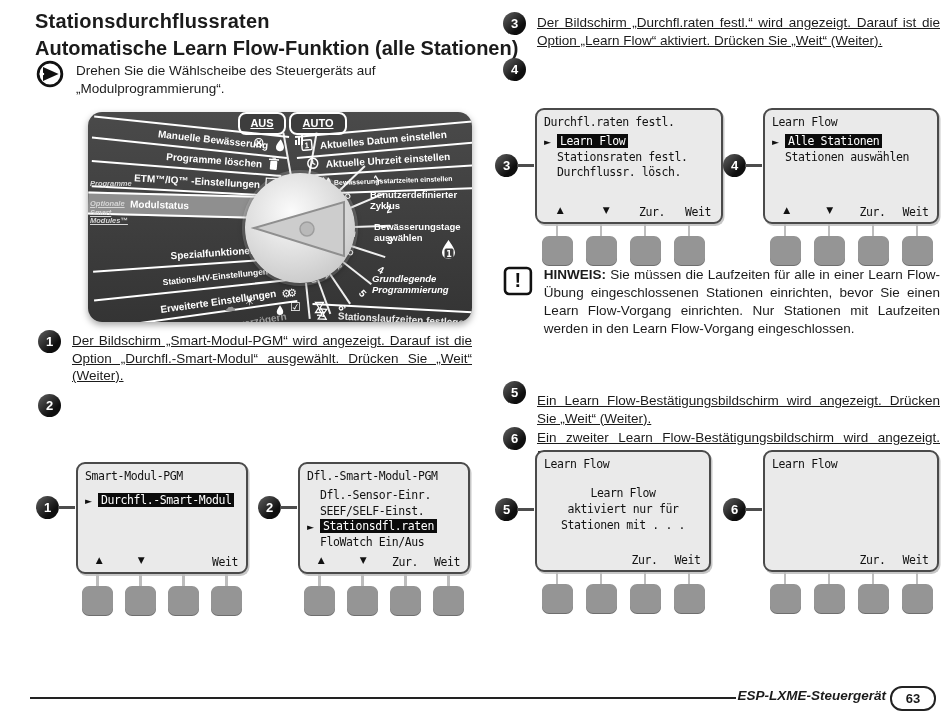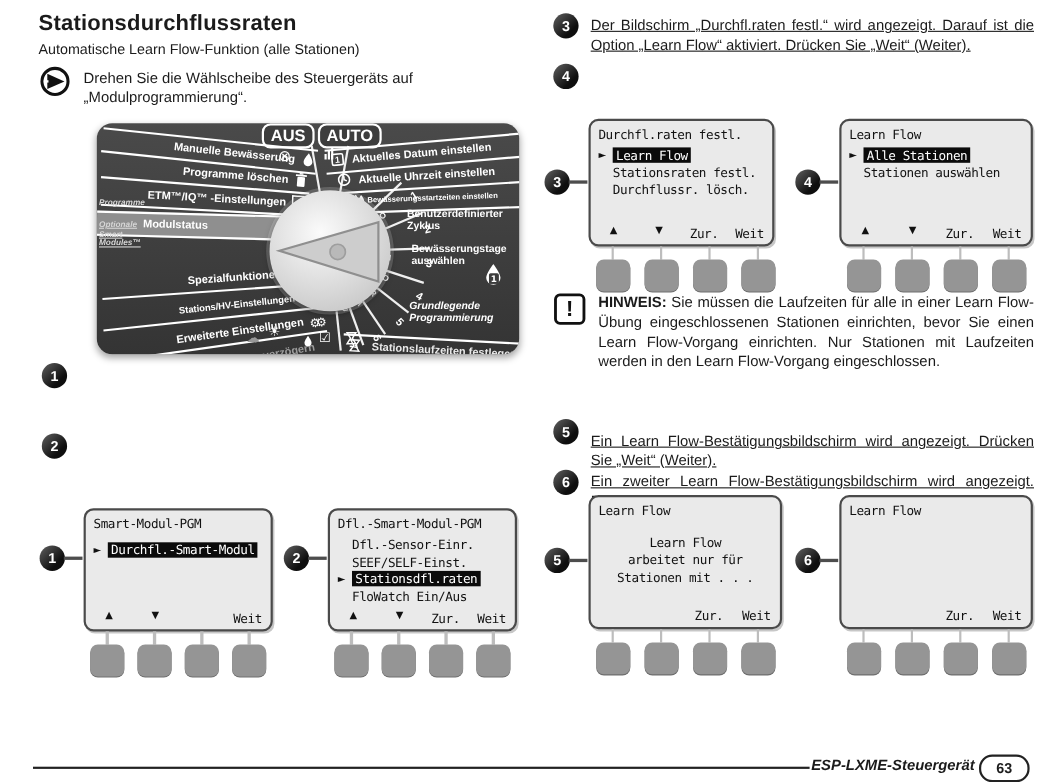--- a/index.html
+++ b/index.html
@@ -1,37 +1,37 @@
 <!DOCTYPE html>
 <html lang="de"><head>
 <meta charset="utf-8">
 <style>
   html,body{margin:0;padding:0;}
   body{width:950px;height:712px;position:relative;background:#ffffff;overflow:hidden;
        font-family:"Liberation Sans","DejaVu Sans",sans-serif;color:#1b1b1b;}
   .abs{position:absolute;}
   
   #title{left:35px;top:10px;font-size:20px;font-weight:bold;letter-spacing:.2px;}
-  #subtitle{left:35px;top:37px;font-size:13px;font-weight:normal;}
+  #subtitle{left:35px;top:37px;font-size:20px;font-weight:bold;}
   #intro{left:36px;top:60px;display:flex;gap:12px;width:400px;}
   #intro p{margin:2px 0 0 0;font-size:13.5px;line-height:17.5px;width:320px;}
   
   .step{position:absolute;display:flex;gap:11px;}
   .badge{width:23px;height:23px;border-radius:50%;flex:0 0 23px;
          background:linear-gradient(135deg,#616161,#0e0e0e 70%);
          color:#fff;font-size:13px;font-weight:bold;text-align:center;line-height:23px;}
   .stxt{margin:2px 0 0 0;font-size:13.5px;line-height:17.6px;text-align:justify;text-decoration:underline;}
   
   #note{left:503px;top:266px;width:437px;display:flex;gap:11px;}
   #note .ntxt{margin:0;font-size:13.5px;line-height:18px;text-align:justify;width:398px;}
   
   #dial{left:88px;top:112px;width:384px;height:210px;background:linear-gradient(#4a4a4a,#343434);
         border-radius:14px;box-shadow:0 3px 7px rgba(0,0,0,.35);overflow:hidden;}
   .modebtn{position:absolute;top:0px;height:19px;border:2px solid #fff;border-radius:8px;
-           color:#fff;font-size:15px;font-weight:bold;text-align:center;line-height:19px;background:#3d3d3d;}
+           color:#fff;font-size:11px;font-weight:bold;text-align:center;line-height:19px;background:#3d3d3d;text-decoration:underline;}
   #aus{left:150px;width:44px;} #auto{left:201px;width:54px;}
   .bar{position:absolute;height:19px;line-height:19px;font-size:10px;font-weight:bold;color:#fff;
        border-bottom:2px solid #fff;}
   .lbar{text-align:right;padding-right:20px;transform-origin:100% 50%;left:4px;}
   .rbar{text-align:left;padding-left:24px;transform-origin:0 50%;}
   .ic{position:absolute;top:2px;}
   .icr{right:3px;} .icl{left:5px;}
   .gear{font-size:11px;color:#fff;font-family:"DejaVu Sans",sans-serif;font-weight:normal;}
   .rtxt{position:absolute;color:#fff;font-size:9px;font-weight:bold;line-height:10.5px;}
   .prefix{position:absolute;left:2px;color:#d6d6d6;font-size:7.5px;font-style:italic;line-height:8.5px;width:38px;font-weight:bold;}
@@ -227,20 +227,21 @@
   <div id="hub" class="abs">
     <svg width="110" height="110" viewBox="0 0 110 110">
       <polygon points="9,55 99,29 99,83" fill="#cdcdcd" stroke="#8f8f8f" stroke-width="2"></polygon>
       <circle cx="62" cy="56" r="7" fill="#b9b9b9" stroke="#9e9e9e" stroke-width="1.5"></circle>
     </svg>
   </div>
 </div>
 
 <div class="step" style="left:38px;top:330px;width:434px;">
   <div class="badge">1</div>
+  <p class="stxt" style="width:400px;">Der Bildschirm „Smart-Modul-PGM“ wird angezeigt. Darauf ist die Option „Durchfl.-Smart-Modul“ ausgewählt. Drücken Sie „Weit“ (Weiter).</p>
 </div>
 <div class="step" style="left:38px;top:394px;width:434px;">
   <div class="badge">2</div>
 </div>
 <div class="step" style="left:503px;top:12px;width:437px;">
   <div class="badge">3</div>
   <p class="stxt" style="width:403px;">Der Bildschirm „Durchfl.raten festl.“ wird angezeigt. Darauf ist die Option „Learn Flow“ aktiviert. Drücken Sie „Weit“ (Weiter).</p>
 </div>
 <div class="step" style="left:503px;top:58px;width:437px;">
   <div class="badge">4</div>
@@ -331,21 +332,21 @@
     <div class="key" style="flex:1;">
         <div class="stem"></div>
         <div class="cap"></div>
       </div>
   </div>
 </div>
 
 <div class="shot" style="left:495px;top:108px;">
   <div class="badge" style="top:46px;">3</div>
   <div class="stick" style="top:56px;"></div>
-  <div class="lcd" style="width:169px;height:116px;">
+  <div class="lcd" style="width:188px;height:116px;">
     <div class="ttl">Durchfl.raten festl.</div>
     <div class="items" style="margin-top:5px;">
       <div class="li sel"><i class="cursor">►</i><span>Learn Flow</span></div>
       <div class="li"><span>Stationsraten festl.</span></div>
       <div class="li"><span>Durchflussr. lösch.</span></div>
     </div>
     <div class="softkeys">
       <span class="sk-arrow">▲</span>
       <span class="sk-arrow">▼</span>
       <span>Zur.</span>
@@ -408,21 +409,21 @@
   </div>
 </div>
 
 <div class="shot" style="left:495px;top:450px;">
   <div class="badge" style="top:48px;">5</div>
   <div class="stick" style="top:58px;"></div>
   <div class="lcd" style="width:176px;height:122px;">
     <div class="ttl">Learn Flow</div>
     <div class="msg">
       <div>Learn Flow</div>
-      <div>arbeitet nur für</div>
+      <div>aktiviert nur für</div>
       <div>Stationen mit . . .</div>
     </div>
     <div class="softkeys">
       <span></span>
       <span></span>
       <span>Zur.</span>
       <span>Weit</span>
     </div>
   </div>
   <div class="keys" style="top:122px;width:176px;">

